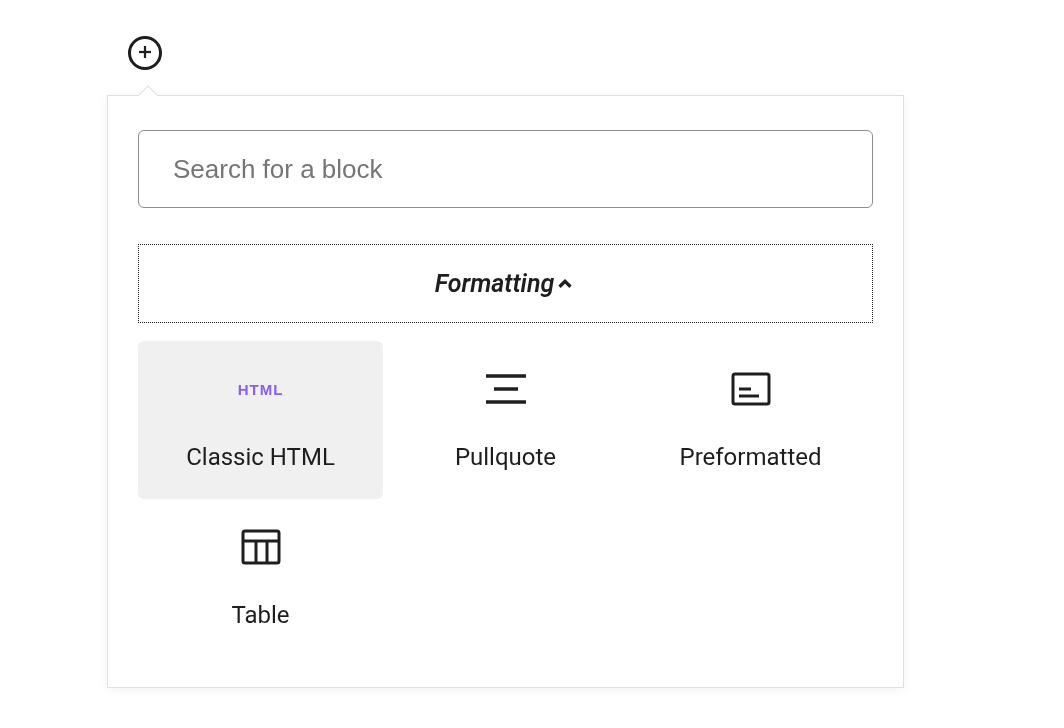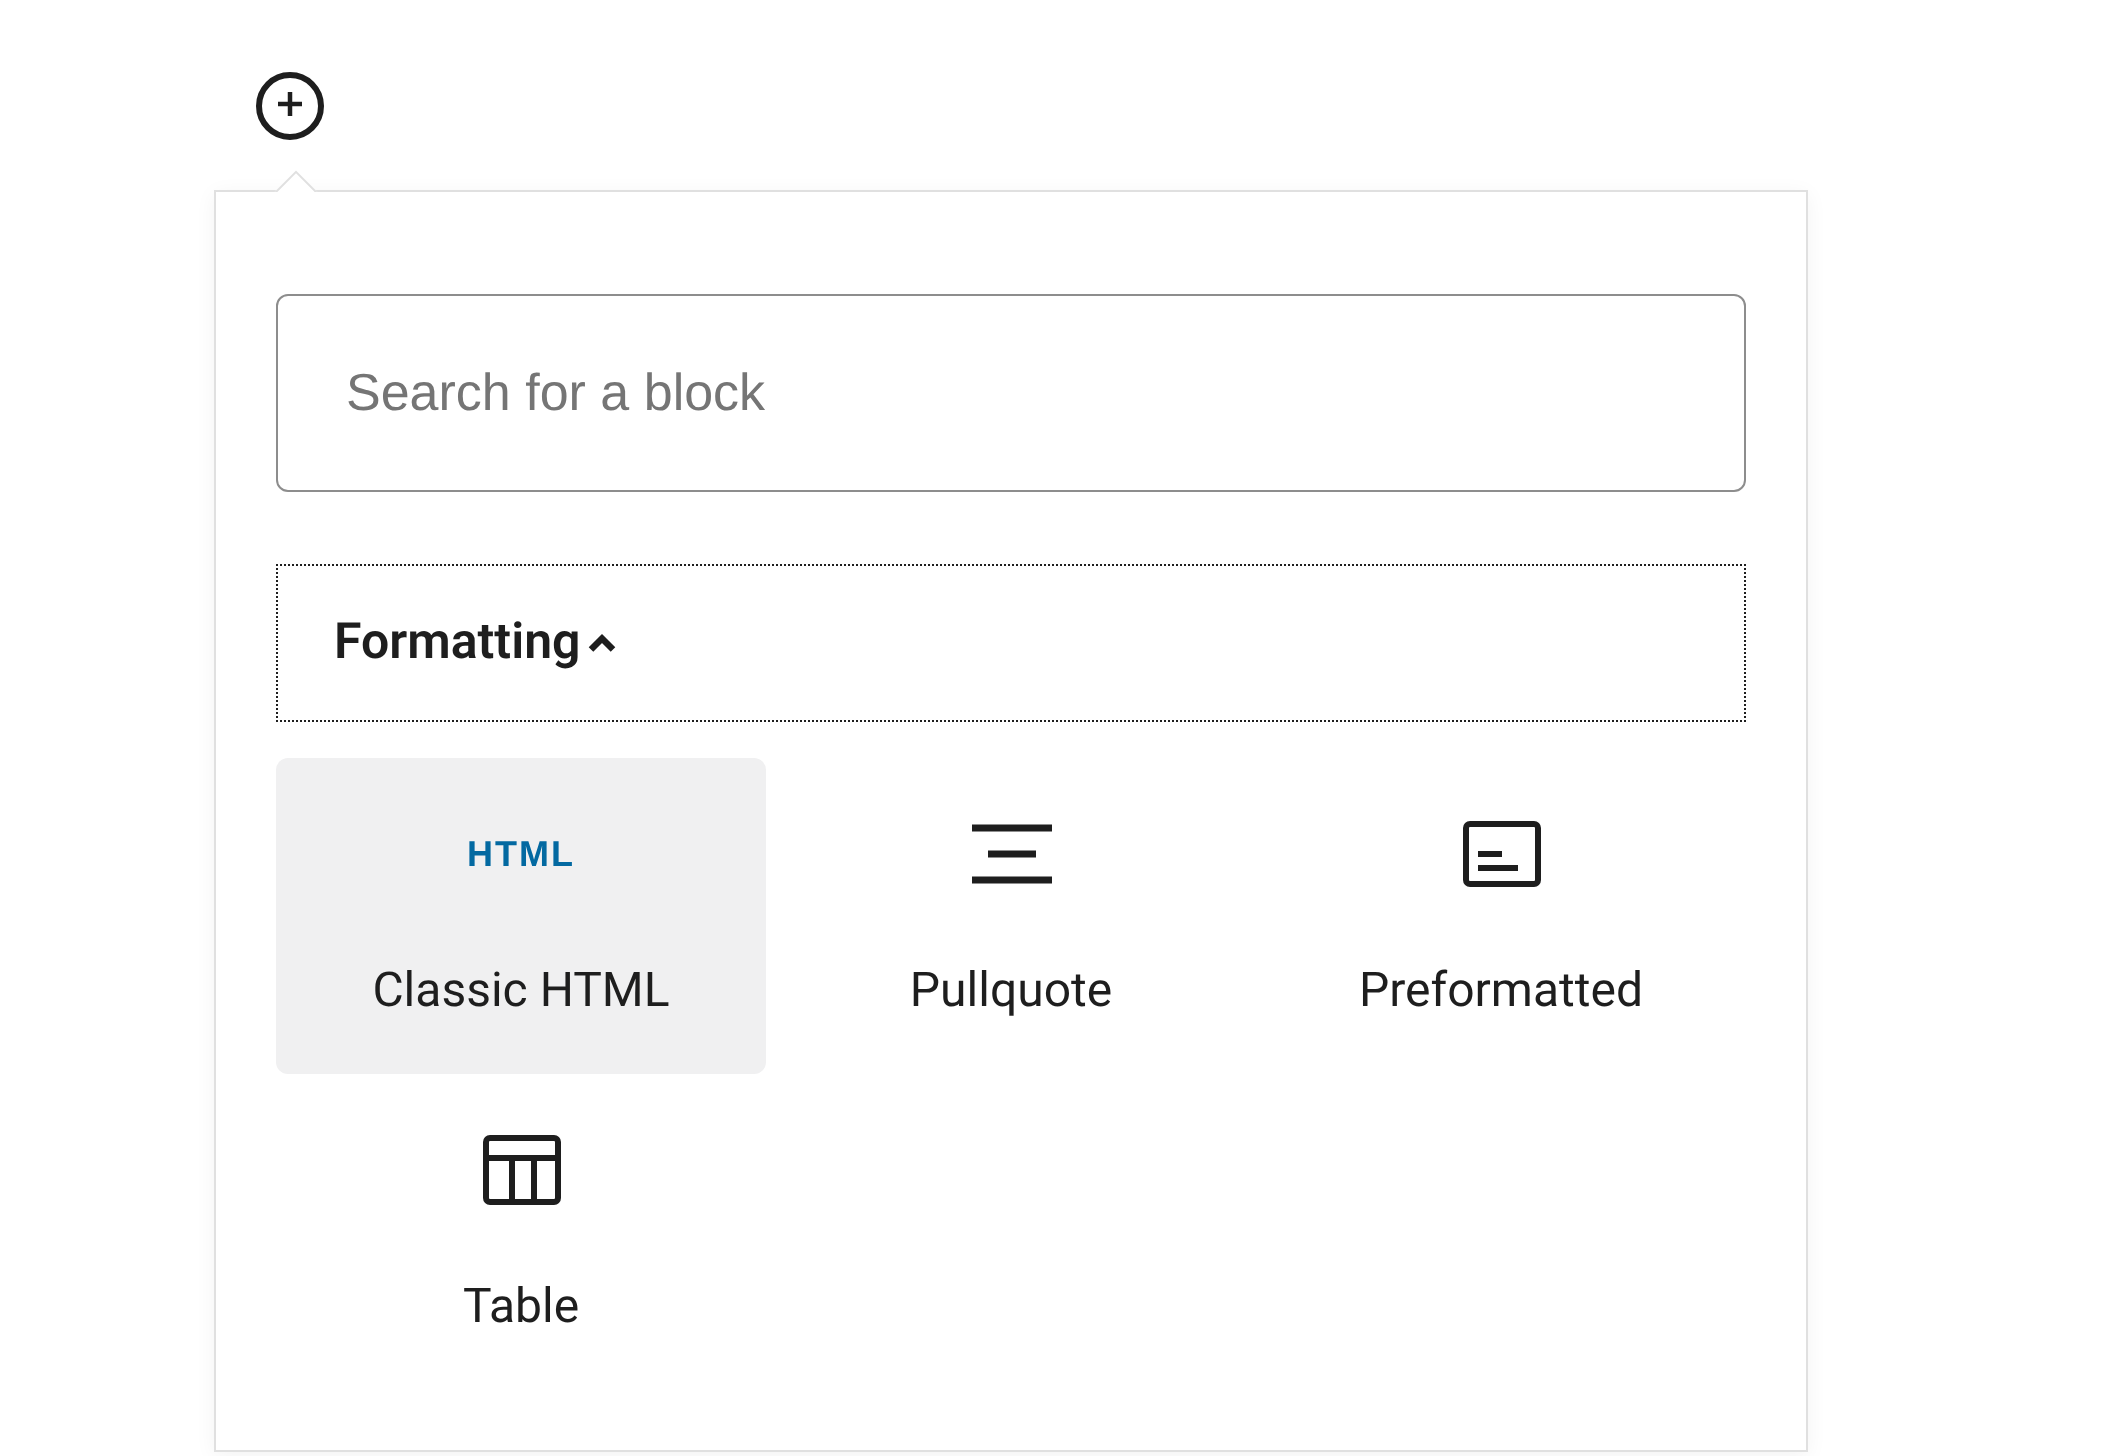--- a/index.html
+++ b/index.html
@@ -66,42 +66,42 @@
       top: 5px;
       left: 3px;
     }
     
     .popover-inner {
       padding: 34px 30px 30px 30px;
     }
     
     .search-input {
       width: 100%;
-      height: 99px;
+      height: 78px;
       border: 1px solid #8d8d8d;
       border-radius: 6px;
       font-size: 26px;
       padding: 0 34px;
       color: #1e1e1e;
       outline: none;
-      margin-top: 17px;
     }
     
     .search-input::placeholder {
       color: #757575;
     }
     
     .category-header {
       margin-top: 36px;
       padding: 24px 28px;
       border: 1.5px dotted #1e1e1e;
       display: flex;
       align-items: center;
-      justify-content: flex-start;
+      justify-content: center;
       cursor: pointer;
+      font-style: italic;
     }
     
     .category-title {
       font-size: 25px;
       font-weight: 600;
       color: #1e1e1e;
     }
     
     .chevron {
       width: 22px;
@@ -142,24 +142,24 @@
     }
     
     .block-label {
       font-size: 24px;
       color: #1e1e1e;
       text-align: center;
     }
     
     .html-text {
       font-family: Arial, sans-serif;
-      font-size: 18px;
+      font-size: 15px;
       font-weight: 900;
       letter-spacing: 1px;
-      color: #0369a1;
+      color: #8b5cf6;
     }
   </style>
 </head>
 <body>
 
 <button class="add-button">
   <span>
     <svg viewBox="0 0 24 24" fill="none" stroke="#1e1e1e" stroke-width="3">
       <line x1="12" y1="4" x2="12" y2="20"></line>
       <line x1="4" y1="12" x2="20" y2="12"></line>

